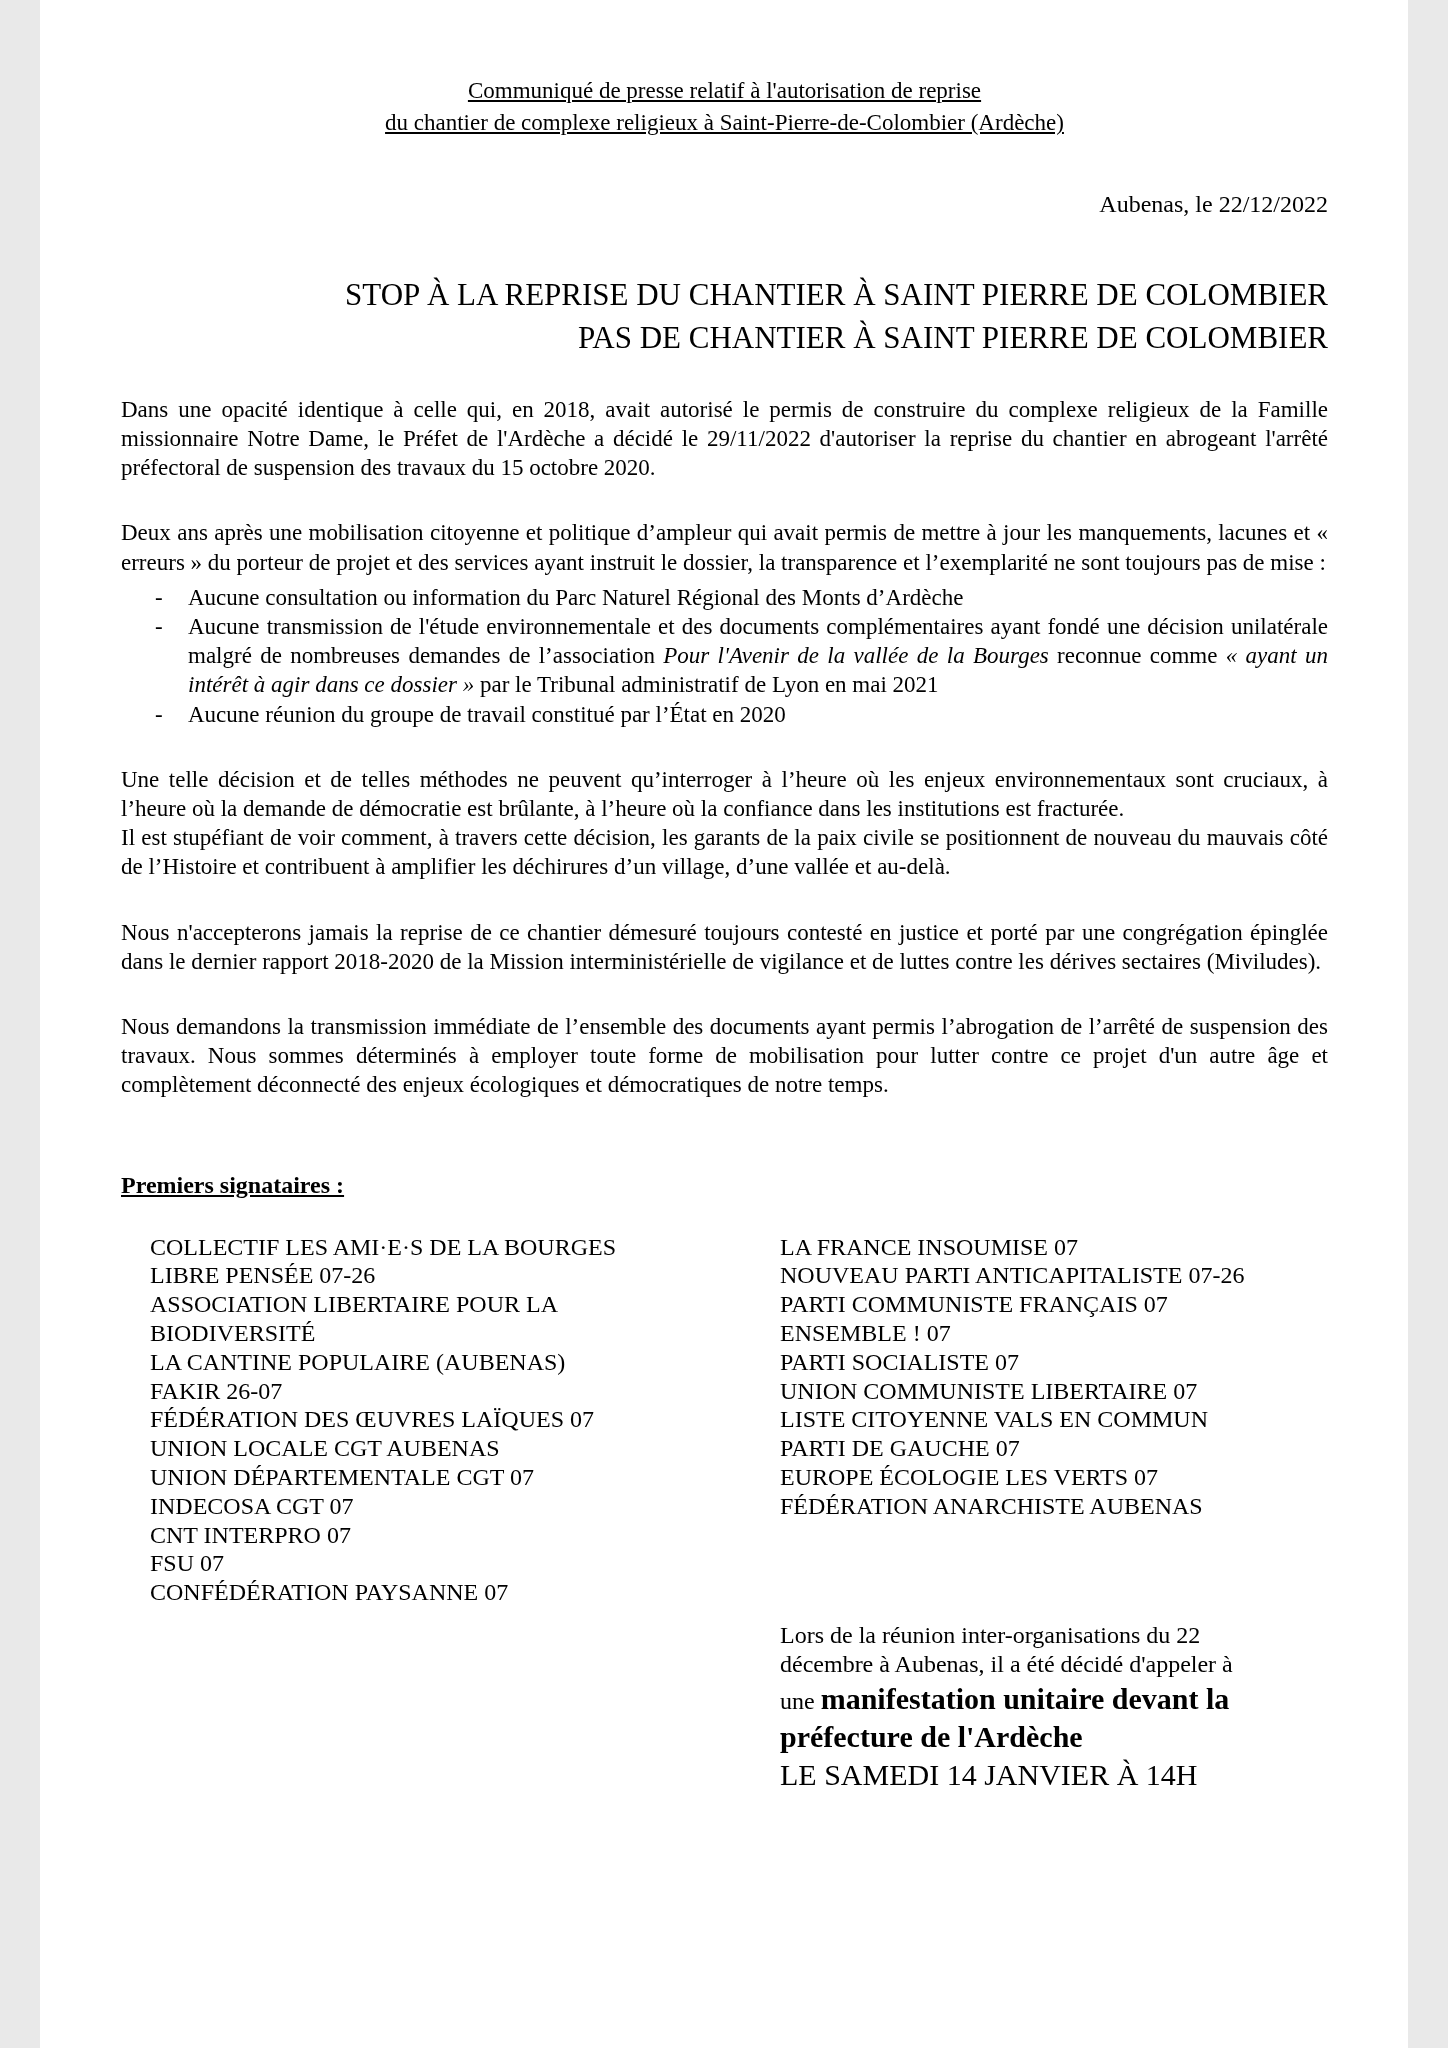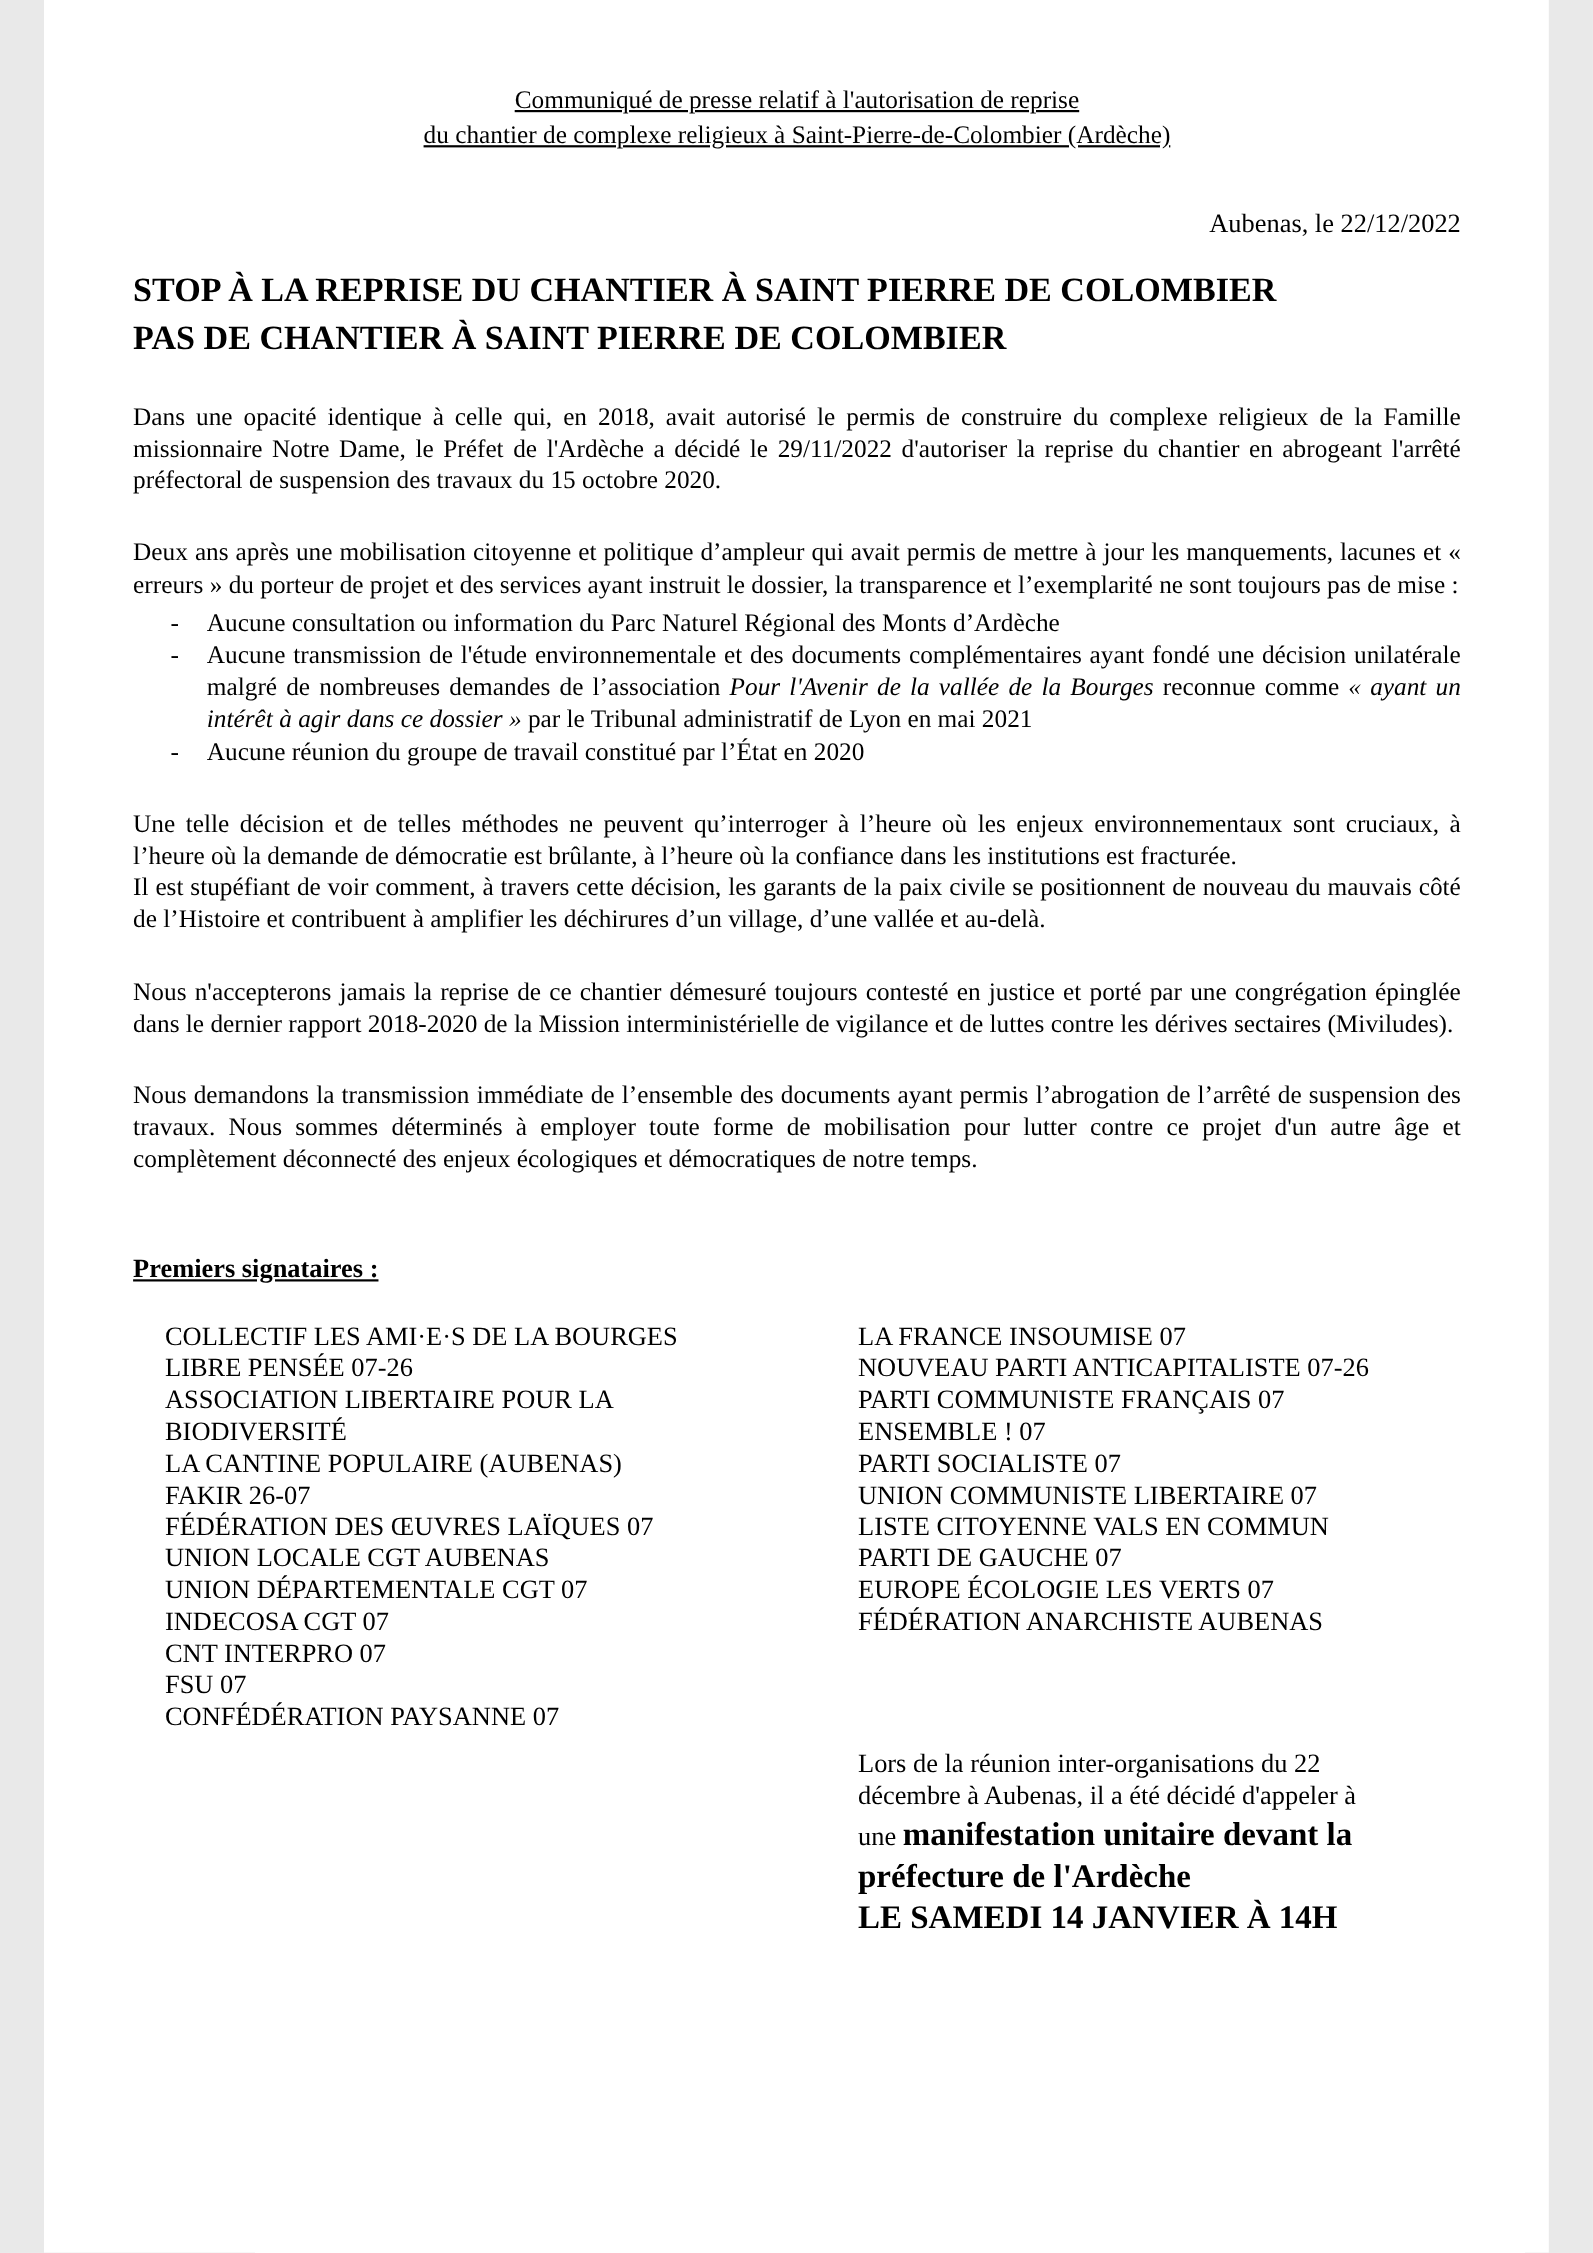--- a/index.html
+++ b/index.html
@@ -12,22 +12,22 @@
     box-sizing:border-box;
     padding:75px 80px 0 81px;
     overflow:hidden;
     position:relative;
   }
   
   .doc-header { text-align:center; font-size:23px; line-height:1.4; }
   .doc-header .u { text-decoration:underline; }
   .dateline { text-align:right; font-size:24px; margin-top:52px; }
   .main-title {
-    text-align:left; font-weight:bold; font-size:31px; line-height:1.36;
-    margin-top:25px;
+    text-align:right; font-weight:normal; font-size:31px; line-height:1.36;
+    margin-top:56px;
   }
   
   .body-text p {
     font-size:23px; line-height:1.27; text-align:justify;
     margin:36px 0 0 0;
   }
   .body-text p.no-gap { margin-top:0; }
   
   ul.bullets { list-style:none; margin:6px 0 0 0; padding:0; }
   ul.bullets li { display:flex; font-size:23px; line-height:1.27; }
@@ -41,21 +41,21 @@
   }
   .sig-columns { display:flex; margin-top:34px; align-items:flex-start; }
   .sig-left { flex:0 0 659px; width:659px; box-sizing:border-box; padding-left:29px; }
   .sig-right { flex:1 1 auto; min-width:0; }
   ul.sig-list { list-style:none; margin:0; padding:0; font-size:24px; line-height:1.2; }
   ul.sig-list.constrained { max-width:480px; }
   .sig-group-gap { margin-top:56px; }
   
   .call { width:480px; margin-top:100px; font-size:24px; line-height:1.23; }
   .call .big { font-size:30px; font-weight:bold; line-height:1.27; }
-  .call .big-block { display:block; font-size:30px; font-weight:bold; line-height:1.27; }
+  .call .big-block { display:block; font-size:30px; font-weight:normal; line-height:1.27; }
 </style>
 </head>
 <body>
 
 <div class="page">
 
   <div class="doc-header">
     <div><span class="u">Communiqué de presse relatif à l'autorisation de reprise</span></div>
     <div><span class="u">du chantier de complexe religieux à Saint-Pierre-de-Colombier (Ardèche)</span></div>
   </div>

